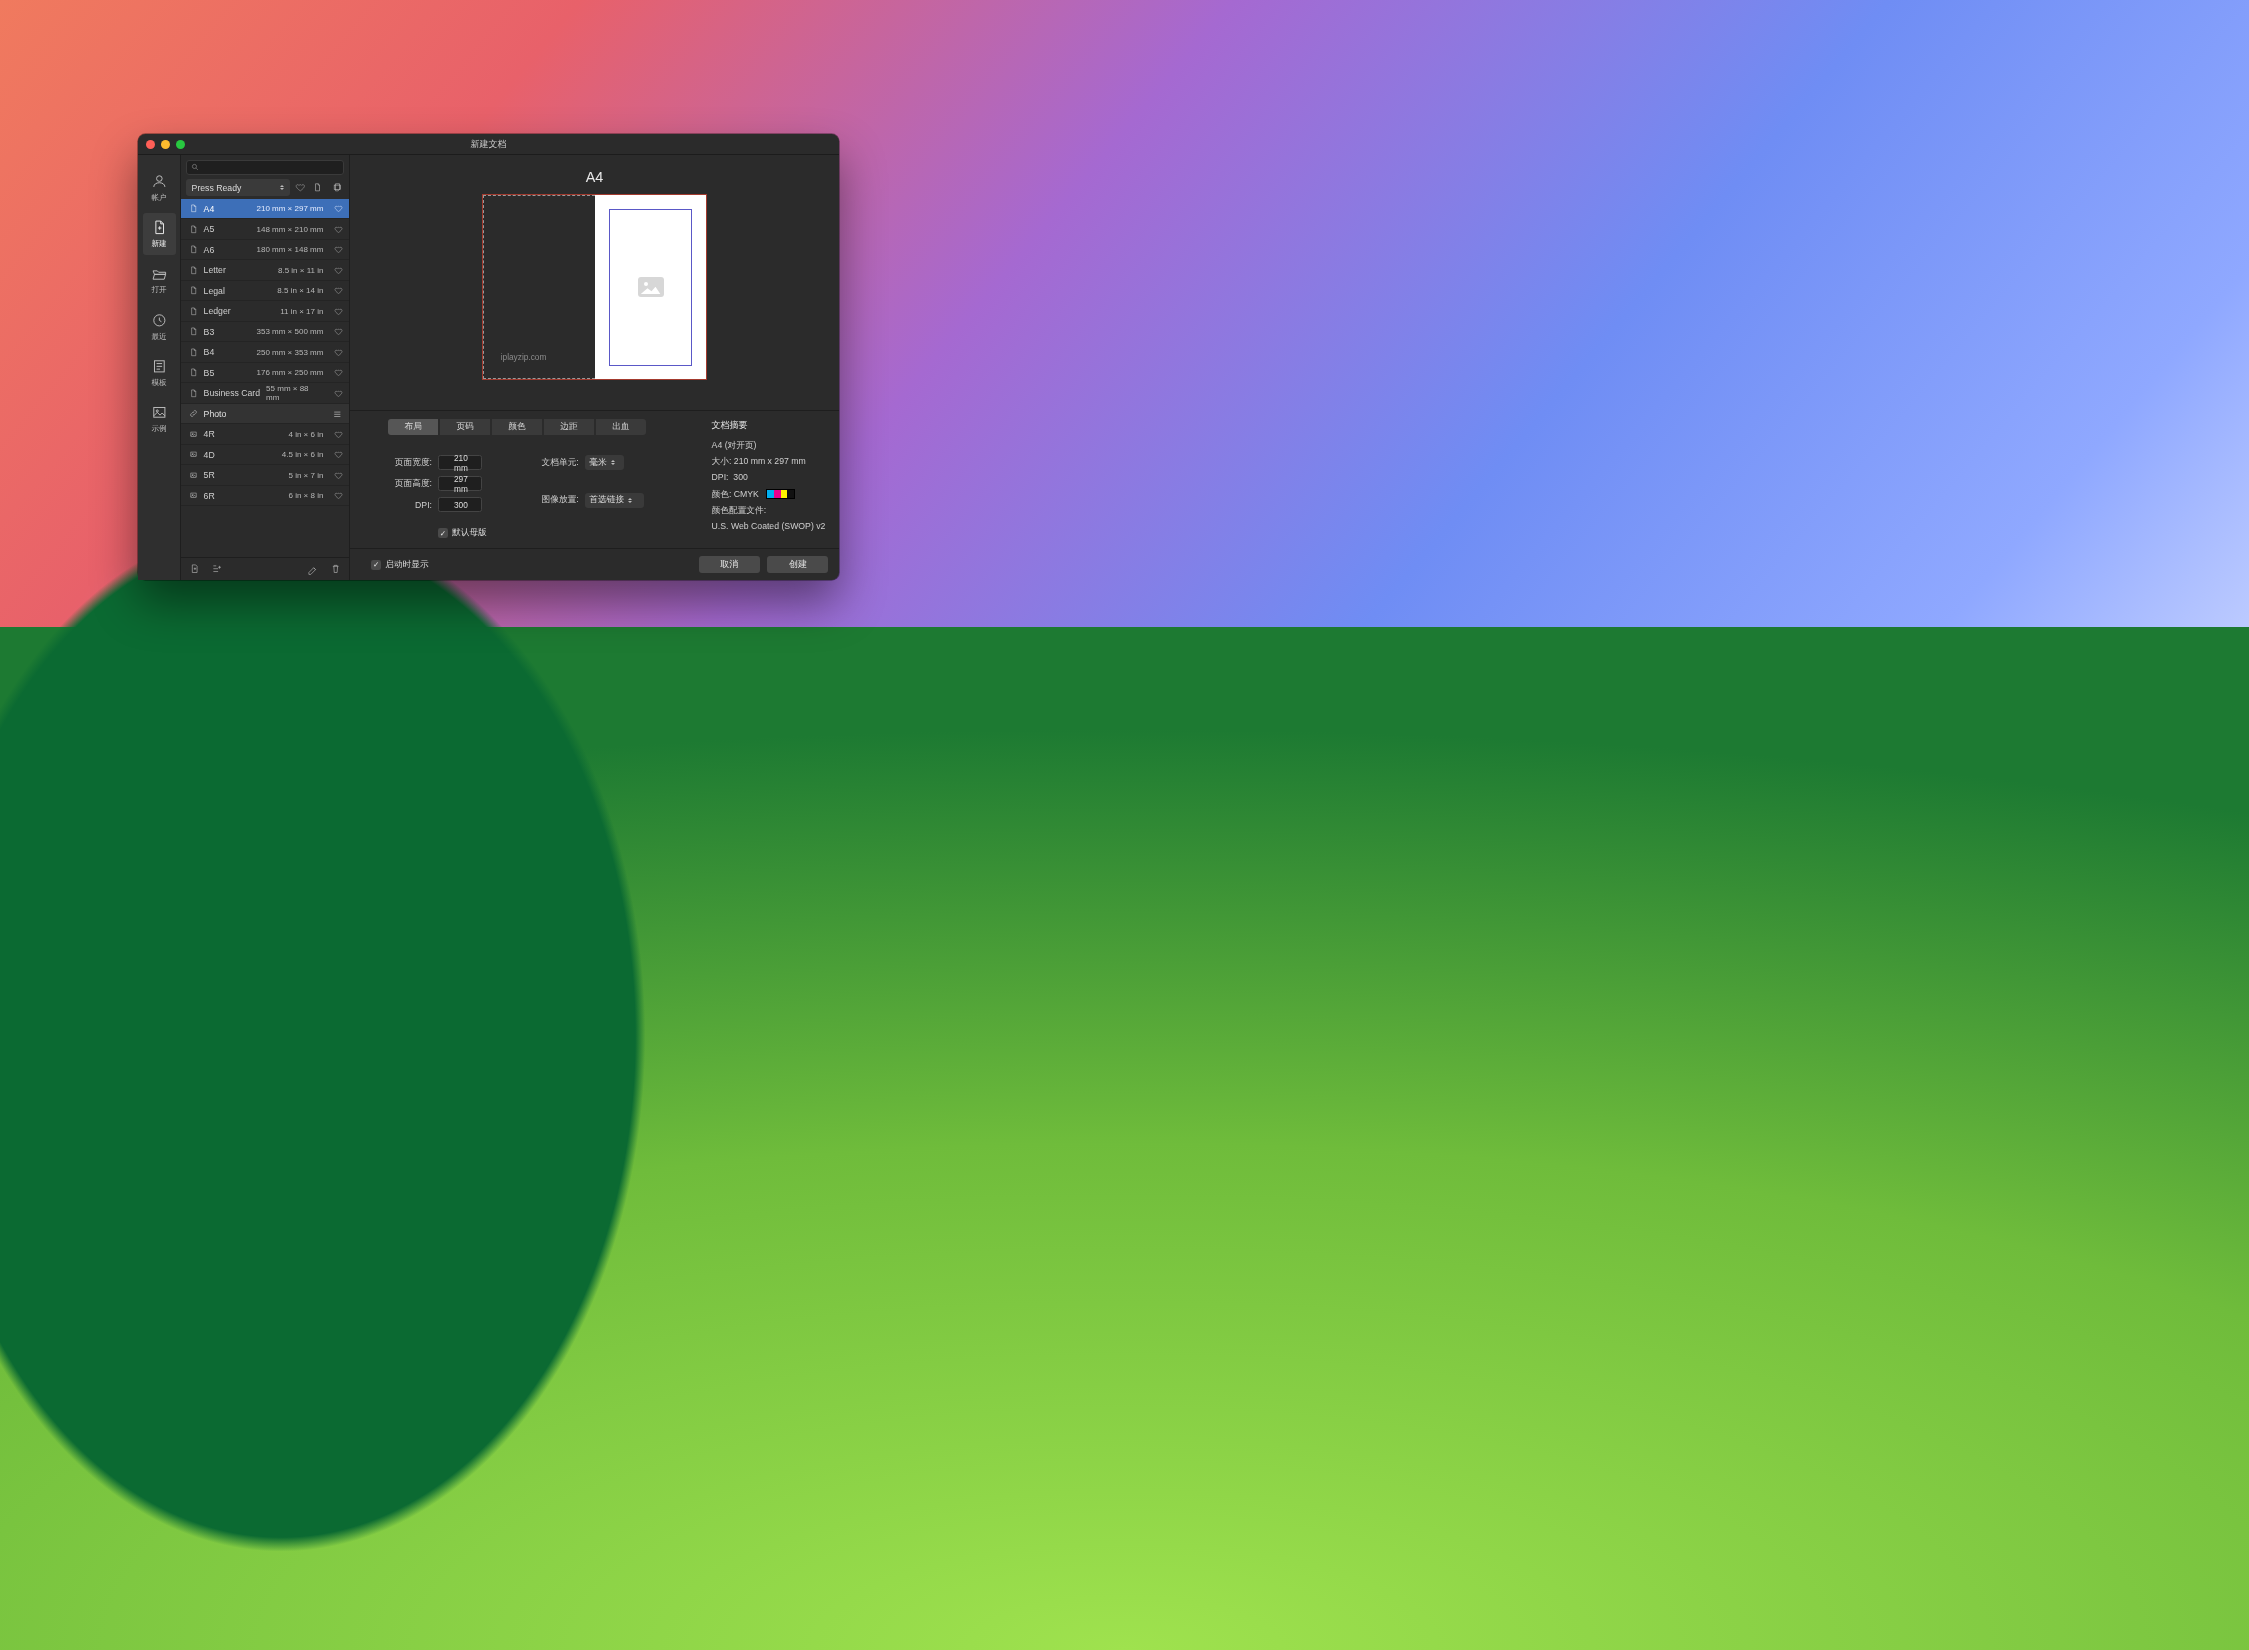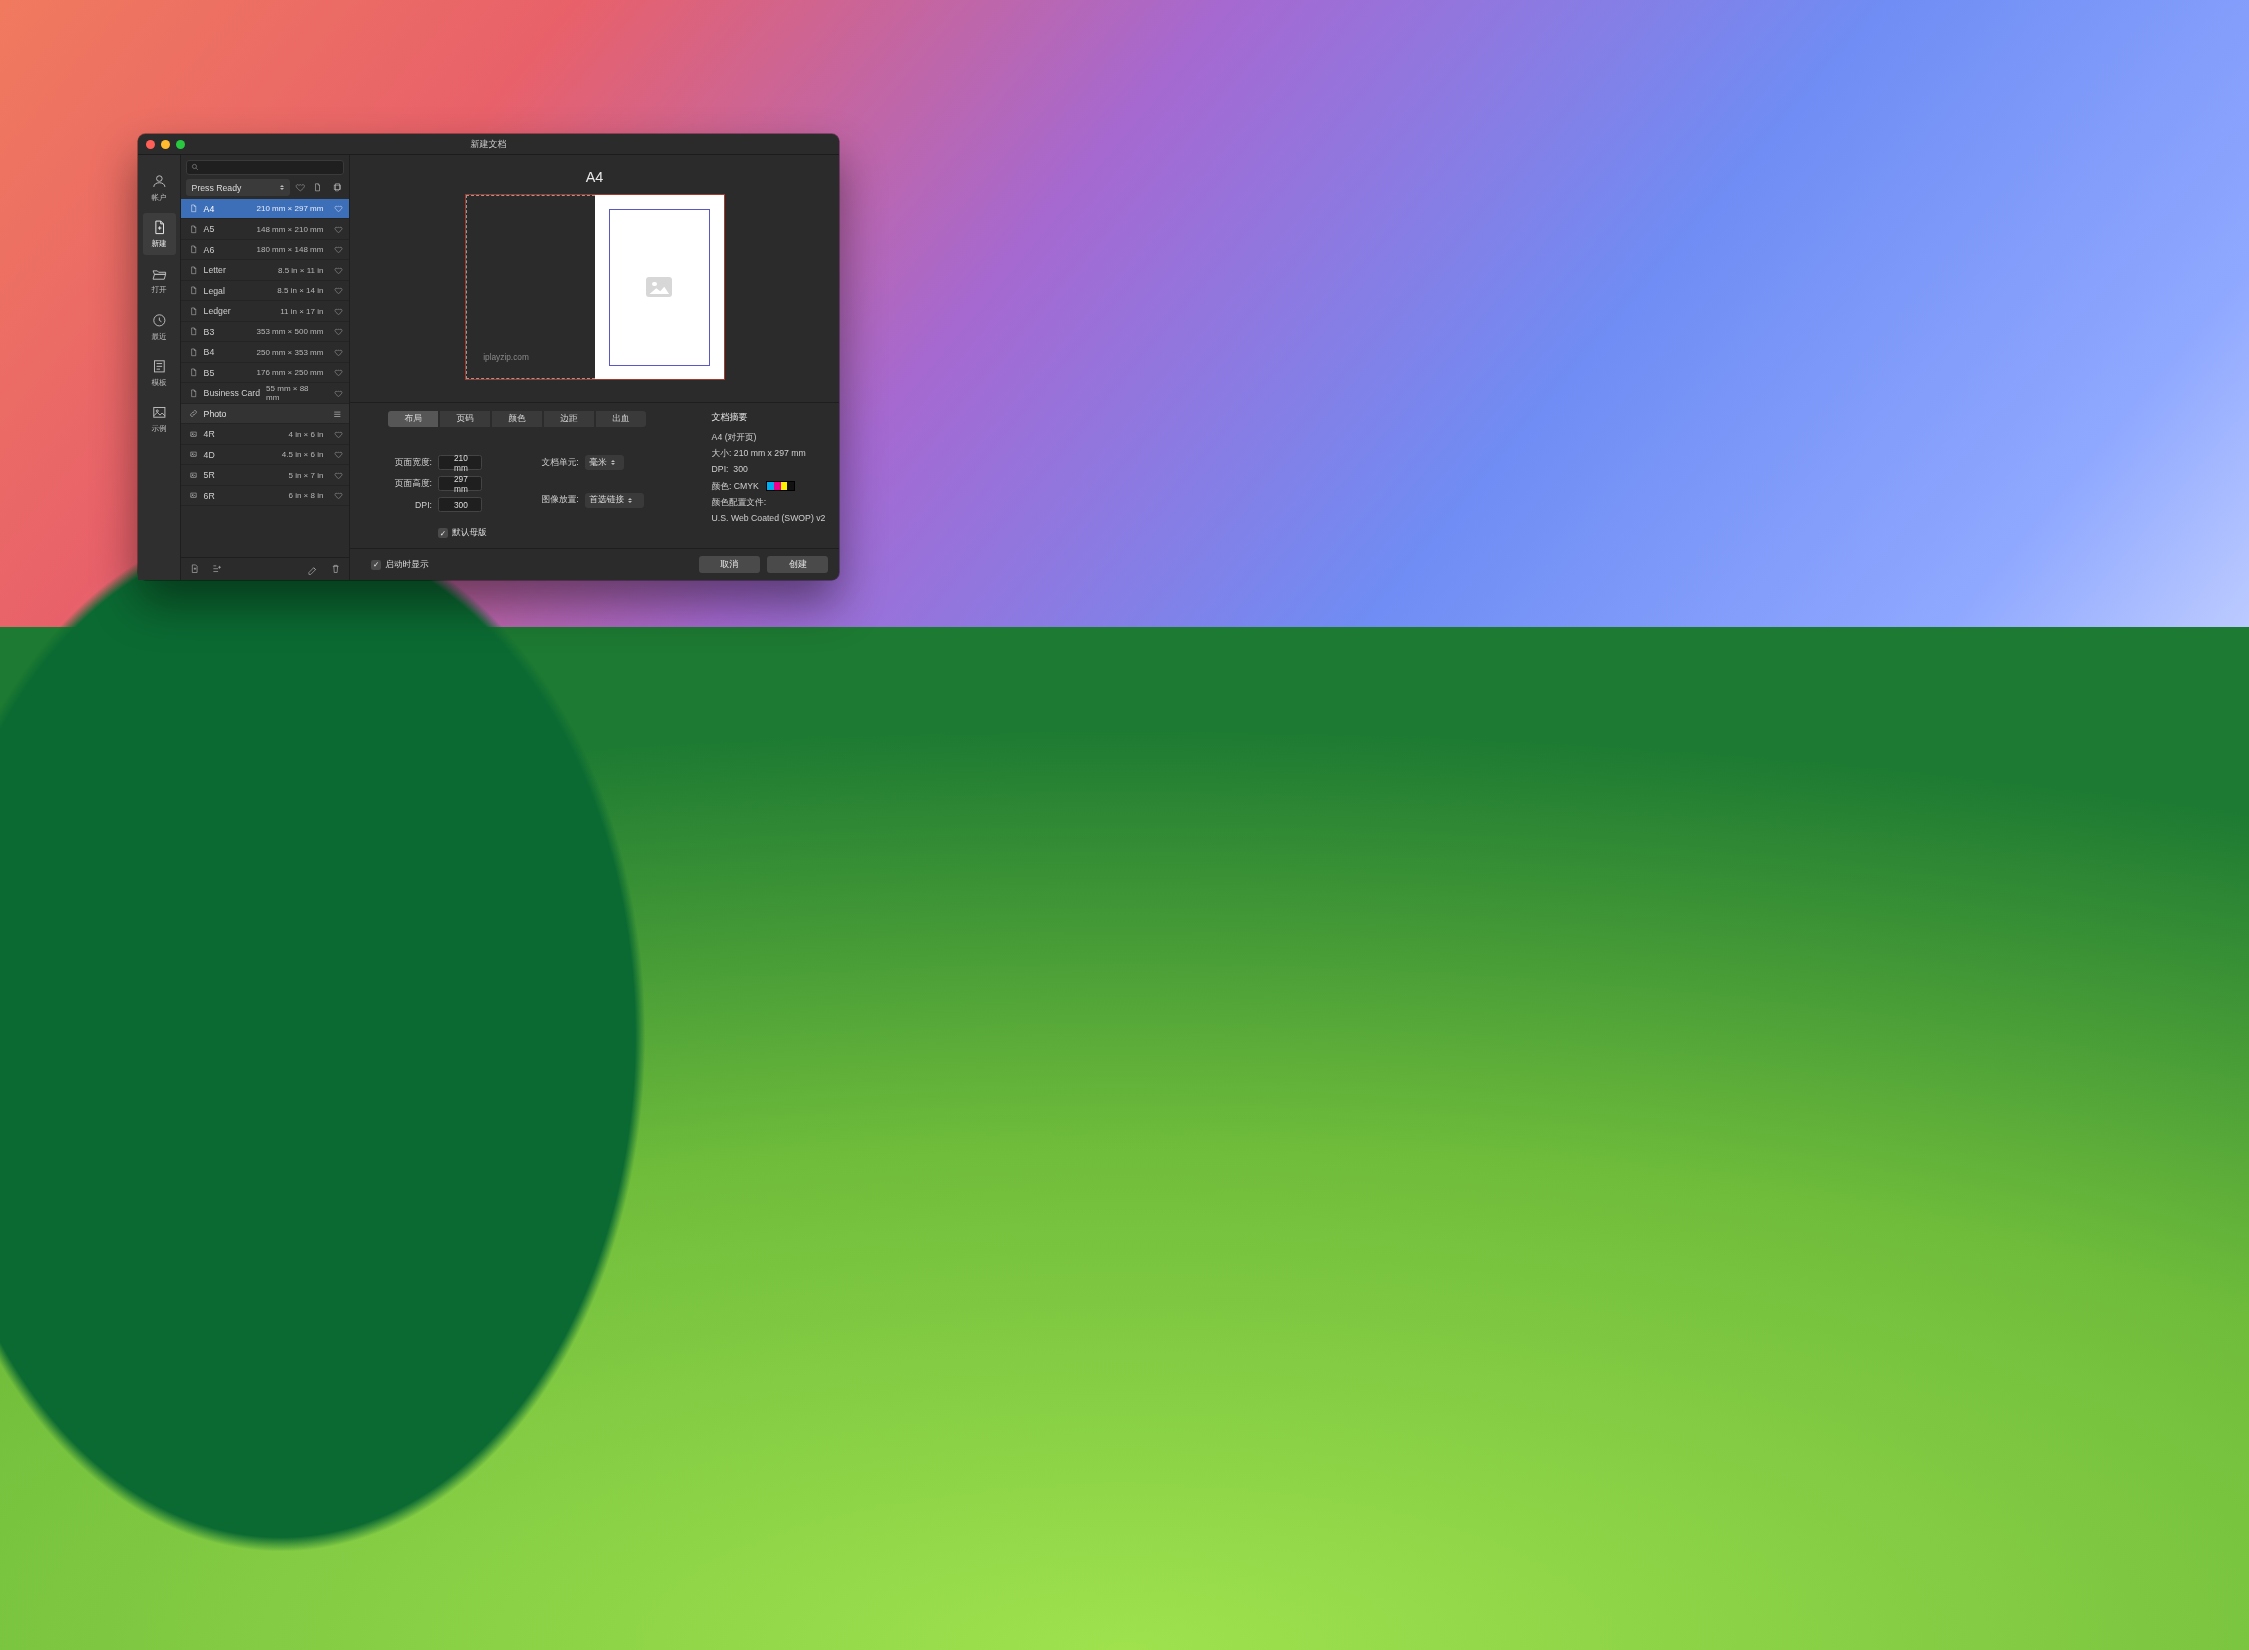--- a/index.html
+++ b/index.html
@@ -100,21 +100,21 @@
 .presets-bottom {
   height: 23px; border-top: 0.8px solid #1e1e1e; display: flex; align-items: center; padding: 0 6px; gap: 7.6px;
 }
 .presets-bottom .spacer { flex: 1; }
 .presets-bottom svg { width: 11.4px; height: 11.4px; stroke: #bdbdbd; fill: none; stroke-width: 1.3; }
 
 .main { flex: 1; display: flex; flex-direction: column; min-width: 0; }
 .preview-zone { flex: 1; display: flex; flex-direction: column; align-items: center; padding: 13.7px 15px 7.6px; }
 .preview-title { font-size: 14.4px; color: #e8e8e8; margin-bottom: 10.6px; font-weight: 400; }
 .spread {
-  position: relative; width: 258px; height: 184px;
+  position: relative; width: 223px; height: 184px;
   outline: 0.8px solid #a33a2e;
   display: flex;
   text-align: center;
 }
 .page-left {
   flex: 1; border: 0.8px dashed #9a9a9a; border-right: none; position: relative;
 }
 .page-left .wm { position: absolute; left: 16.7px; bottom: 16.7px; color: #8b8b8b; font-size: 8.3px; }
 .page-right { flex: 1; background: #ffffff; position: relative; }
 .page-right .margin { position: absolute; left: 13.7px; right: 13.7px; top: 13.7px; bottom: 13.7px; border: 0.8px solid #5a58c7; }
@@ -128,21 +128,21 @@
 .controls-wrap { display: flex; border-top: 0.8px solid #1e1e1e; }
 .controls { flex: 1; padding: 7.6px 12px 9px 38px; }
 .tabs { display: flex; gap: 1.5px; width: 258px; }
 .tab {
   flex: 1; height: 16px; display: flex; align-items: center; justify-content: center;
   background: #3a3a3a; font-size: 8.7px; color: #d7d7d7; cursor: pointer;
 }
 .tab:first-child { border-radius: 3px 0 0 3px; }
 .tab:last-child { border-radius: 0 3px 3px 0; }
 .tab.active { background: #565656; }
-.form { margin-top: 28px; display: flex; gap: 46px; }
+.form { margin-top: 20px; display: flex; gap: 46px; }
 .form-col { display: flex; flex-direction: column; gap: 6px; }
 .form-row { display: flex; align-items: center; gap: 6px; }
 .form-row label { width: 44px; text-align: right; color: #cfcfcf; font-size: 8.7px; }
 .inp {
   width: 44px; height: 15px; background: #1f1f1f; border: 0.8px solid #444; border-radius: 2.3px;
   color: #ddd; font-size: 8.3px; padding: 0 15px; display: flex; align-items: center;
 }
 .sel {
   height: 15px; background: #3a3a3a; border-radius: 3px; display: flex; align-items: center;
   padding: 0 4.6px; color: #ddd; font-size: 8.7px; gap: 1px; cursor: pointer;

